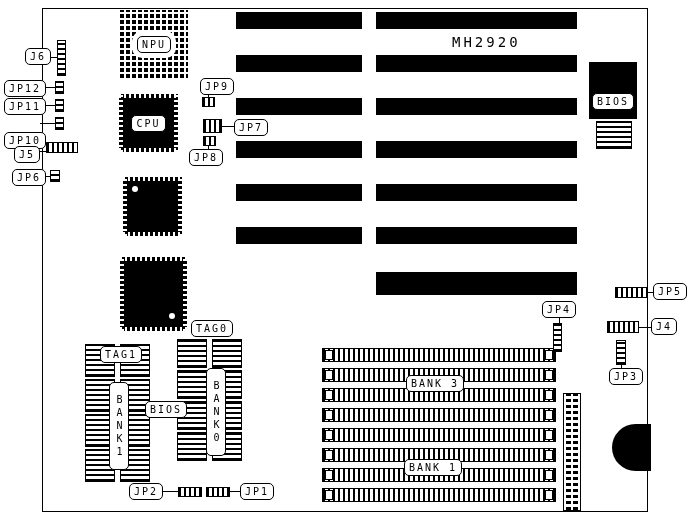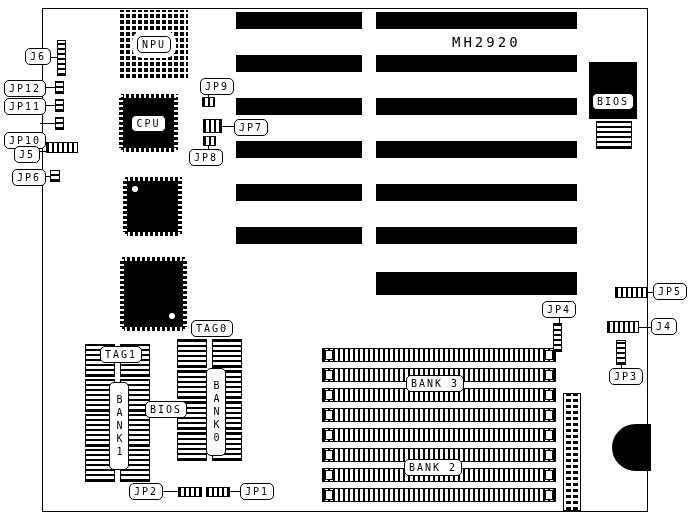--- a/index.html
+++ b/index.html
@@ -160,21 +160,21 @@
 
   <div class="abs simm" style="left:322px;top:348px;width:234px;height:14px"></div>
   <div class="abs simm" style="left:322px;top:368px;width:234px;height:14px"></div>
   <div class="abs simm" style="left:322px;top:388px;width:234px;height:14px"></div>
   <div class="abs simm" style="left:322px;top:408px;width:234px;height:14px"></div>
   <div class="abs simm" style="left:322px;top:428px;width:234px;height:14px"></div>
   <div class="abs simm" style="left:322px;top:448px;width:234px;height:14px"></div>
   <div class="abs simm" style="left:322px;top:468px;width:234px;height:14px"></div>
   <div class="abs simm" style="left:322px;top:488px;width:234px;height:14px"></div>
   <div class="abs label" style="left:406px;top:375px">BANK 3</div>
-  <div class="abs label" style="left:404px;top:459px">BANK 2</div>
+  <div class="abs label" style="left:404px;top:459px">BANK 1</div>
 
   <div class="abs dip" style="left:85px;top:344px;width:30px;height:33px"></div>
   <div class="abs dip" style="left:120px;top:344px;width:30px;height:33px"></div>
   <div class="abs dip" style="left:85px;top:379px;width:30px;height:33px"></div>
   <div class="abs dip" style="left:120px;top:379px;width:30px;height:33px"></div>
   <div class="abs dip" style="left:85px;top:414px;width:30px;height:33px"></div>
   <div class="abs dip" style="left:120px;top:414px;width:30px;height:33px"></div>
   <div class="abs dip" style="left:85px;top:449px;width:30px;height:33px"></div>
   <div class="abs dip" style="left:120px;top:449px;width:30px;height:33px"></div>
 

